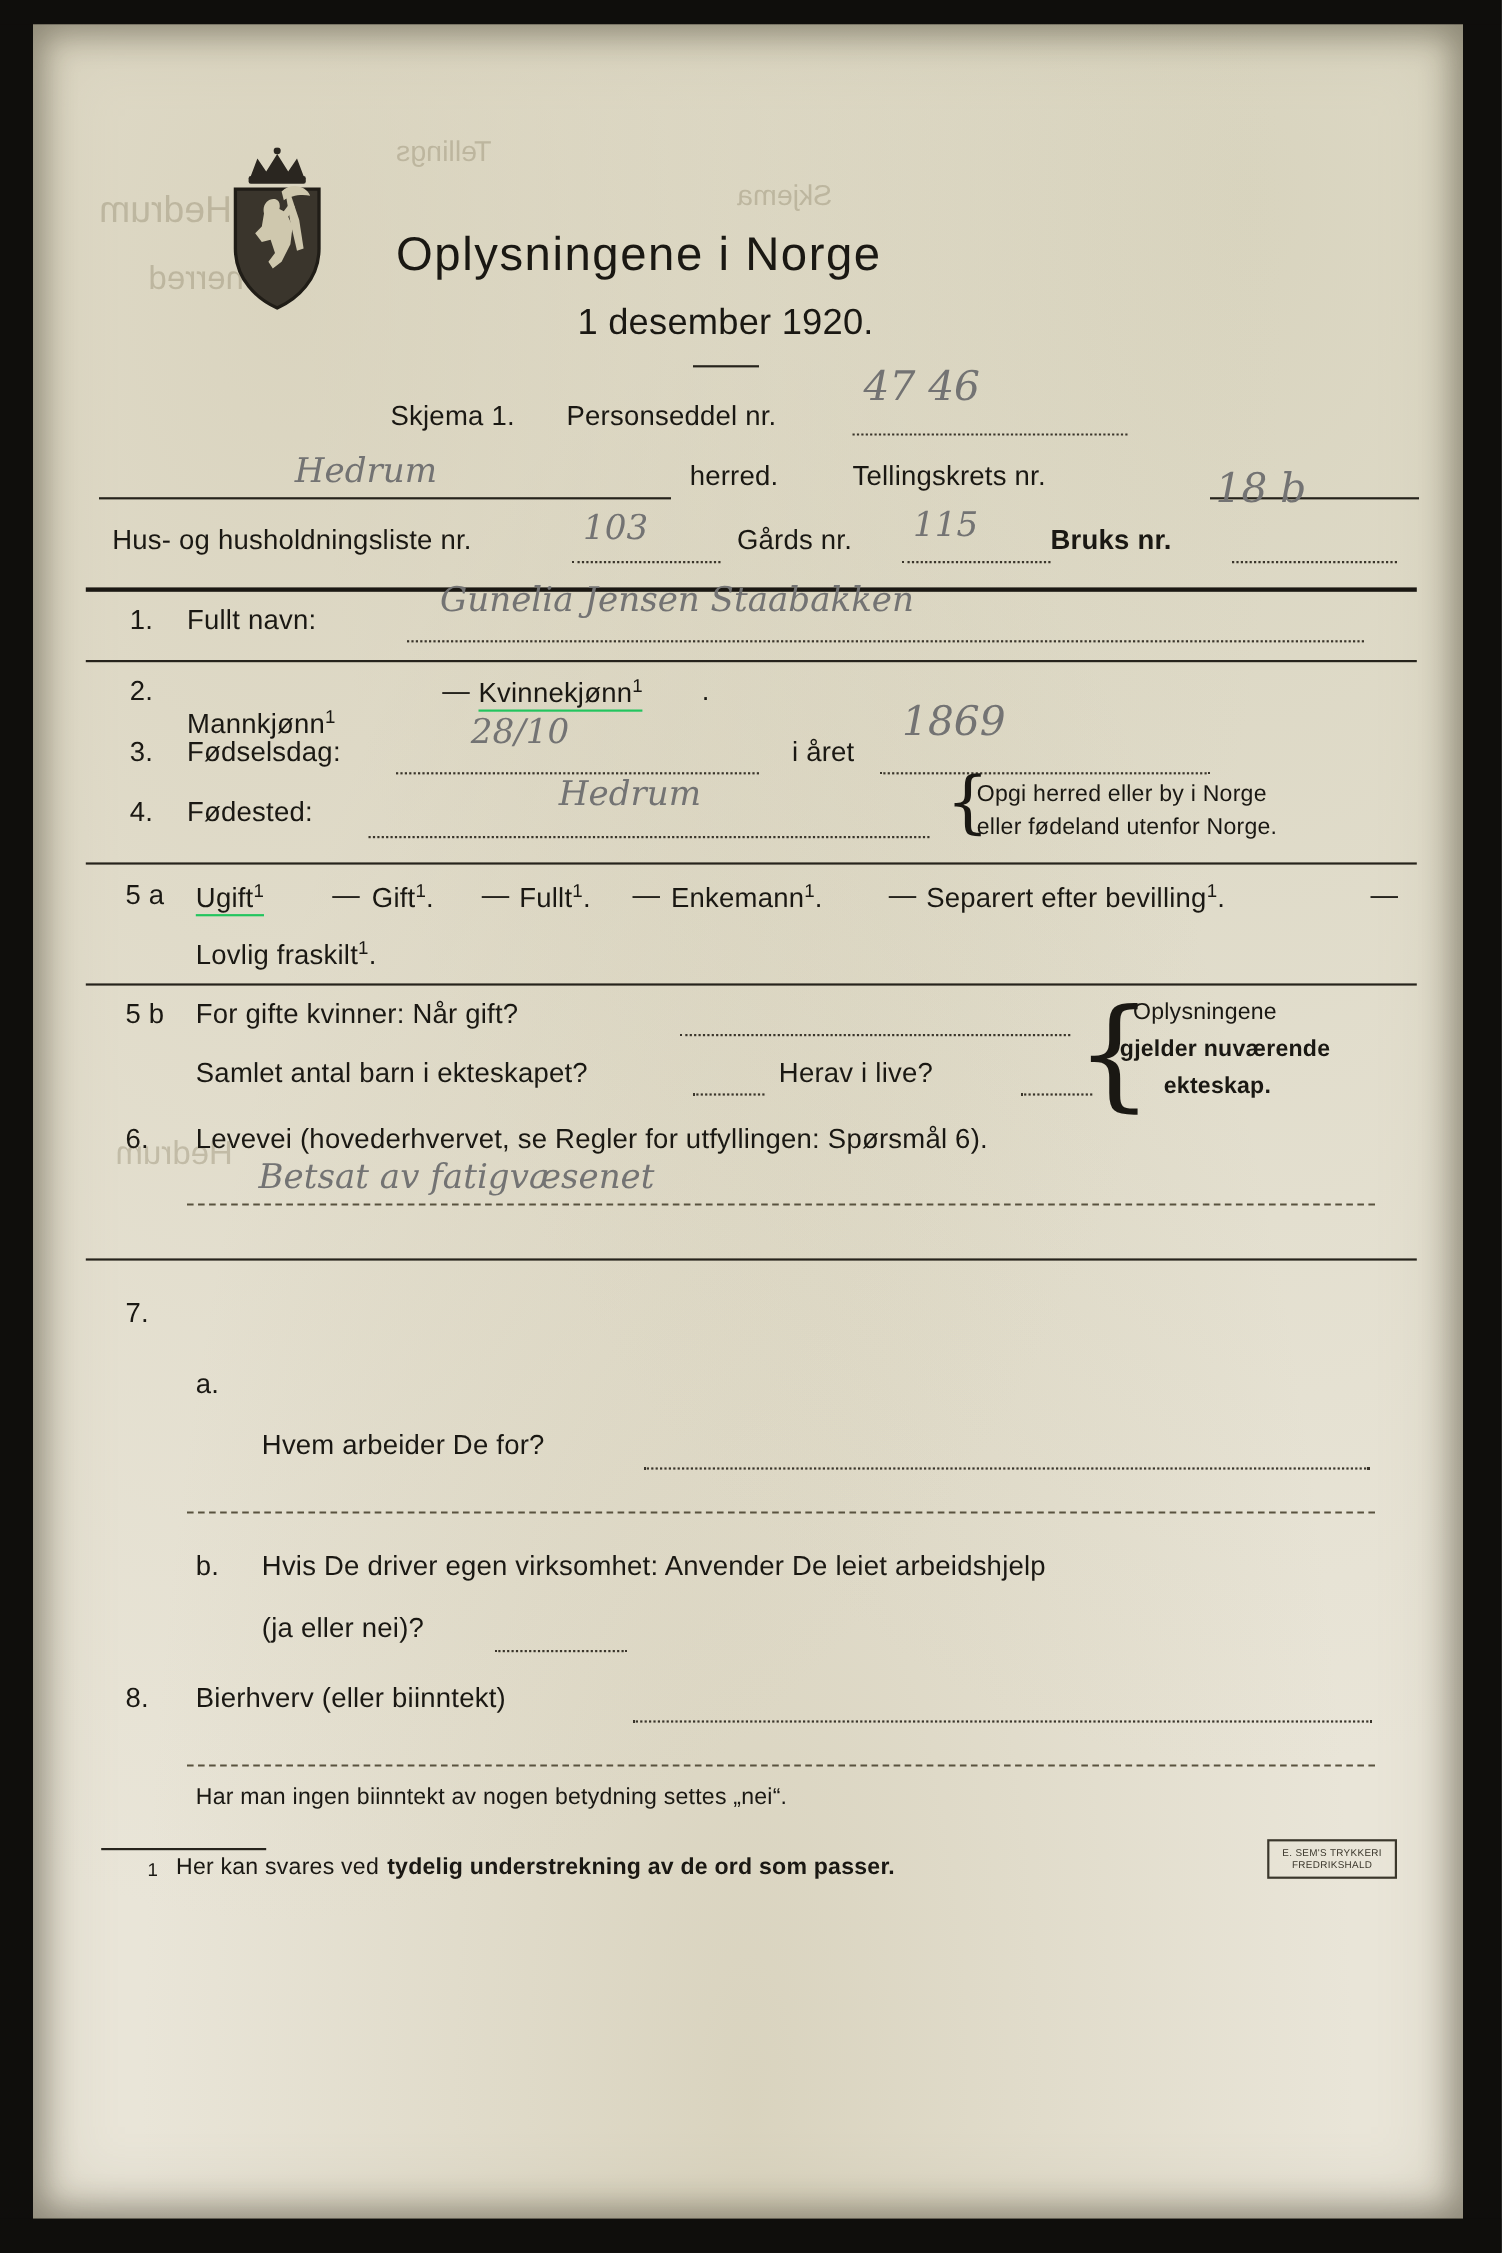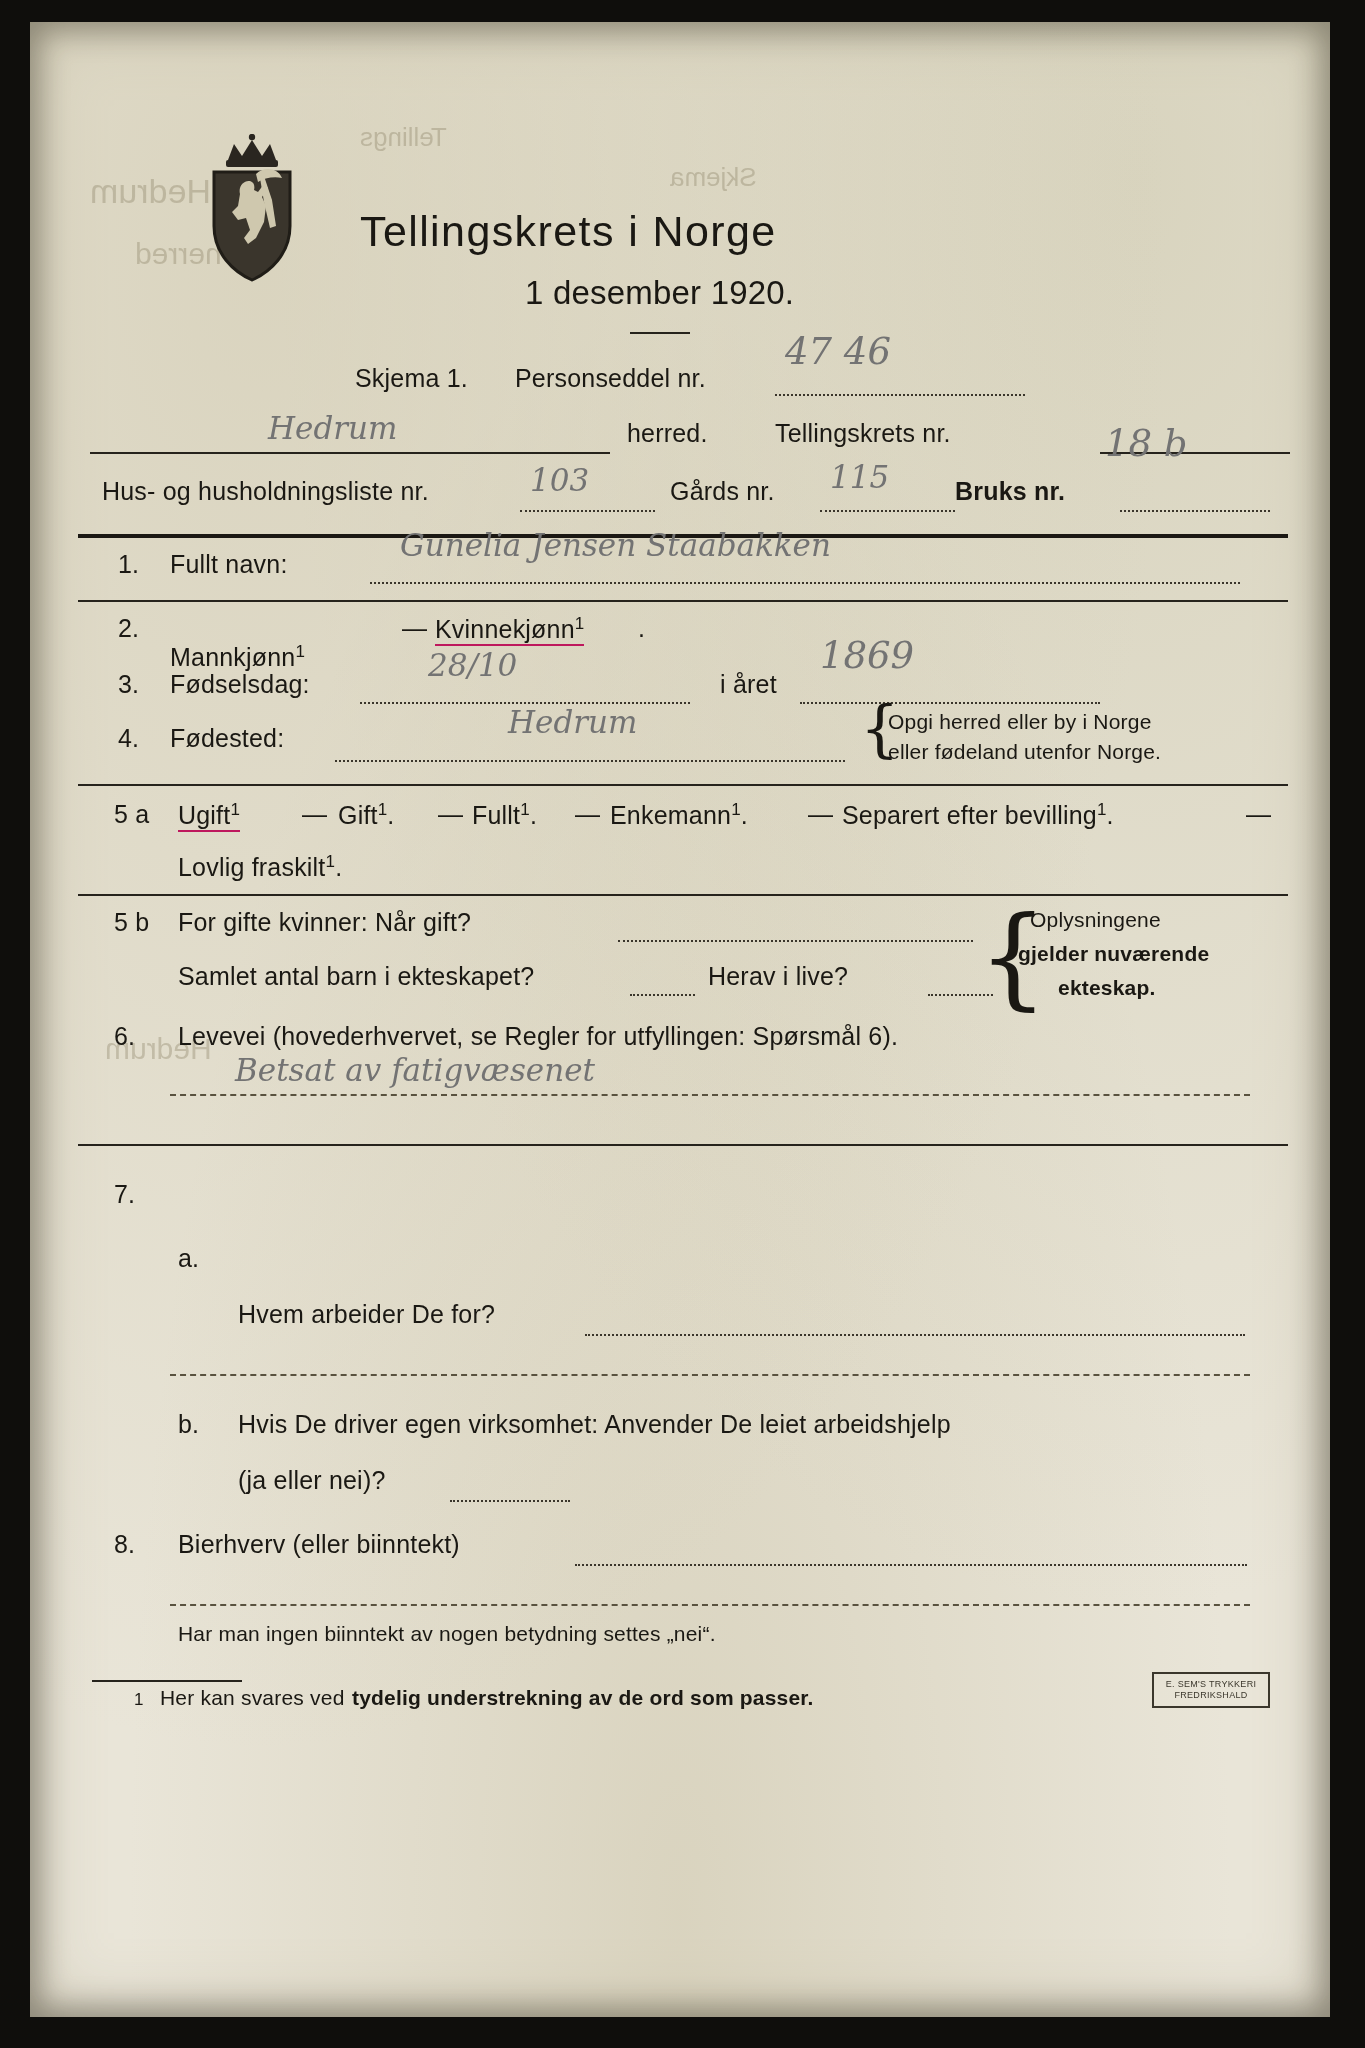--- a/index.html
+++ b/index.html
@@ -36,21 +36,21 @@
   .bold{font-weight:bold;}
   
   .hw{font-family:"DejaVu Serif",serif;color:#737373;font-style:italic;}
   .hw-lg{font-size:37px;}
   .hw-md{font-size:31px;}
   
   .dots{position:absolute;border-bottom:2px dotted #3a352b;}
   .rule{position:absolute;border-bottom:2px solid #26231c;}
   .rule-thick{position:absolute;border-bottom:4px solid #1b1813;}
   .rule-dash{position:absolute;border-bottom:2px dashed #59523f;}
-  .uline{border-bottom:2px solid #be185d;}
+  .uline{border-bottom:2px solid #22c55e;}
   
   .arms{position:absolute;left:168px;top:112px;width:108px;height:150px;}
   .brace{position:absolute;font-family:"DejaVu Serif",serif;color:#1a1813;}
   .stamp{position:absolute;right:42px;bottom:44px;width:118px;height:36px;
         border:2px solid #3b372c;color:#3b372c;font-size:9px;line-height:11px;
         text-align:center;padding-top:5px;box-sizing:border-box;letter-spacing:.3px;}
   .ghost{position:absolute;color:rgba(120,110,80,.30);font-family:"Liberation Sans",sans-serif;}
 </style>
 </head>
 <body>
@@ -77,21 +77,21 @@
 
           <path d="M42 60 C40 52 46 46 52 47 C56 48 57 52 56 56 L60 58 L66 50 L70 54
                    L64 63 L68 72 L66 88 L58 104 L50 110 L46 104 L52 96 L48 84
                    L40 86 L34 78 L40 72 Z" fill="#cfc8ae"></path>
 
           <path d="M62 44 L66 42 L74 66 L78 92 L72 94 L66 68 Z" fill="#cfc8ae"></path>
           <path d="M58 40 C66 32 80 34 84 44 C76 42 66 44 60 48 Z" fill="#cfc8ae"></path>
         </svg>
       </div>
 
-      <div class="pr prn title" style="left:330px;top:185px;">Tellingskrets i Norge</div>
+      <div class="pr prn title" style="left:330px;top:185px;">Oplysningene i Norge</div>
       <div class="pr prn sub" style="left:495px;top:252px;">1 desember 1920.</div>
 
       <div class="pr prn lbl" style="left:325px;top:342px;">Skjema 1.</div>
       <div class="pr prn lbl" style="left:485px;top:342px;">Personseddel nr.</div>
       <div class="dots" style="left:745px;top:372px;width:250px;"></div>
       <div class="pr hw hw-lg" style="left:755px;top:308px;">47 46</div>
       <div class="rule" style="left:600px;top:310px;width:60px;"></div>
 
       <div class="pr hw hw-md" style="left:238px;top:388px;">Hedrum</div>
       <div class="rule" style="left:60px;top:430px;width:520px;"></div>

